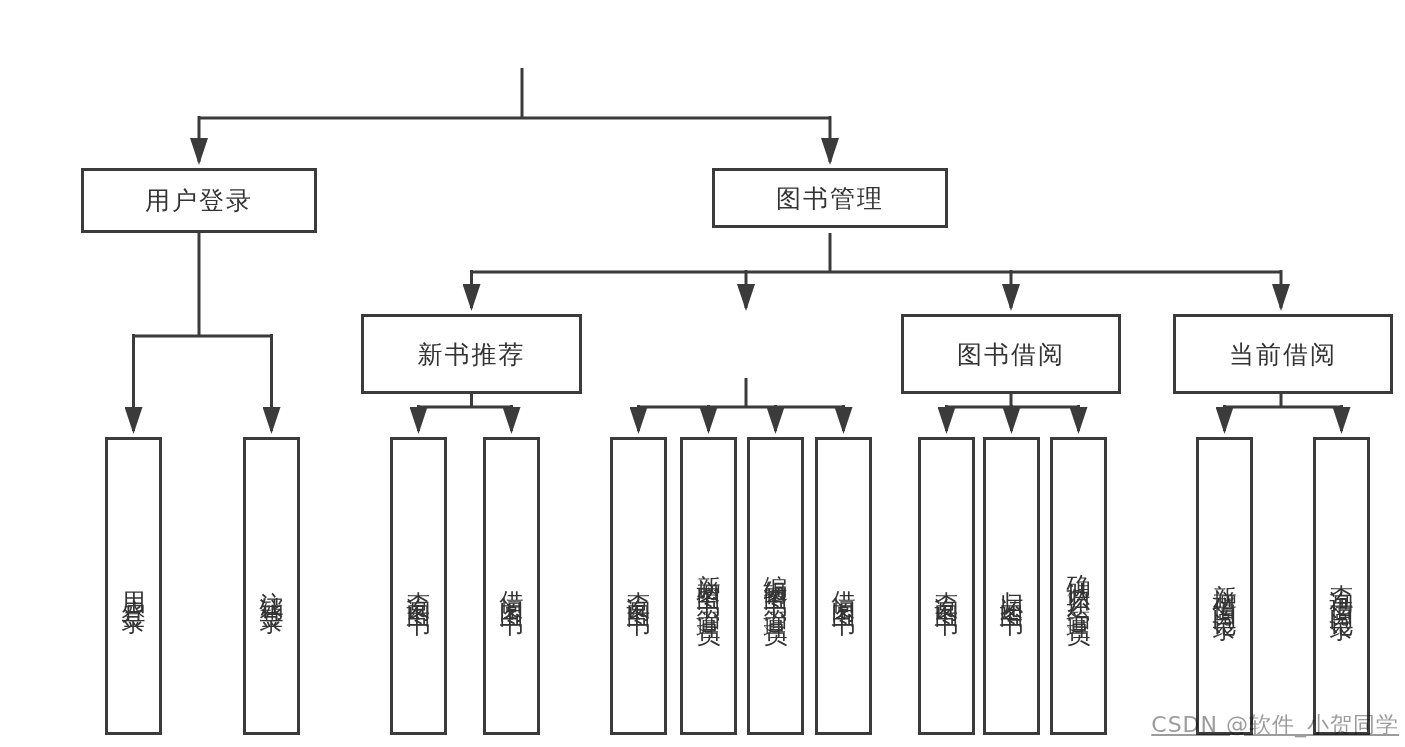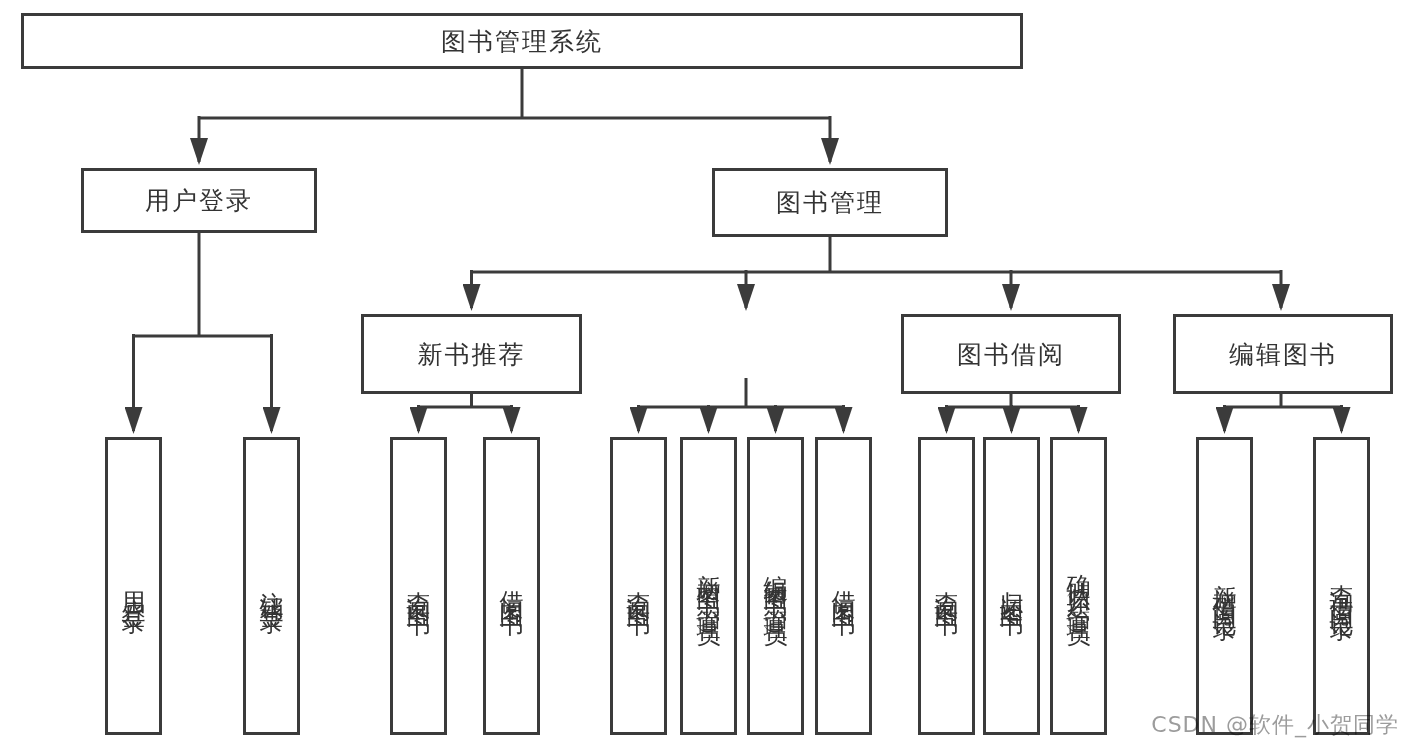--- a/index.html
+++ b/index.html
@@ -41,21 +41,21 @@
     writing-mode: vertical-rl;
     text-orientation: mixed;
     font-size: 24px;
     letter-spacing: 7px;
     line-height: 1;
     color: #333333;
   }
   
   .n-root   { left: 21px;  top: 13px;  width: 1002px; height: 56px; }
   .n-login  { left: 81px;  top: 168px; width: 236px;  height: 65px; }
-  .n-mgmt   { left: 712px; top: 168px; width: 236px;  height: 69px; }
+  .n-mgmt   { left: 712px; top: 168px; width: 236px;  height: 60px; }
   .lvl3     { top: 314px; height: 80px; }
   .n-rec    { left: 361px;  width: 221px; }
   .n-bor    { left: 636px;  width: 220px; }
   .n-cur    { left: 901px;  width: 220px; }
   .n-log    { left: 1173px; width: 220px; }
   .leaf     { top: 437px; height: 298px; width: 57px; }
   .lf-1  { left: 105px; }
   .lf-2  { left: 243px; }
   .lf-3  { left: 390px; }
   .lf-4  { left: 483px; }
@@ -71,20 +71,21 @@
   #watermark {
     position: absolute;
     right: 6px;
     top: 710px;
     font-size: 22px;
     letter-spacing: 1px;
     color: #9c9c9c;
     mix-blend-mode: multiply;
     white-space: nowrap;
     z-index: 5;
+    text-decoration: underline;
   }
 </style>
 </head>
 <body>
 
 <div id="canvas">
 
   <svg id="connectors" width="1405" height="747" viewBox="0 0 1405 747">
     <defs>
       <marker id="arrow" viewBox="0 0 9 6" markerWidth="9" markerHeight="6" refX="8" refY="3" orient="auto" markerUnits="strokeWidth">
@@ -128,39 +129,36 @@
       <path d="M1011.5 405 V431" marker-end="url(#arrow)"></path>
       <path d="M1078.5 405 V431" marker-end="url(#arrow)"></path>
 
       <path d="M1281 378 V407"></path>
       <path d="M1224.5 407 H1341.5"></path>
       <path d="M1224.5 405 V431" marker-end="url(#arrow)"></path>
       <path d="M1341.5 405 V431" marker-end="url(#arrow)"></path>
     </g>
   </svg>
 
-  <div class="node hnode n-root">
-    <span>图书管理系统</span>
-  </div>
 
   <div class="node hnode n-login">
     <span>用户登录</span>
   </div>
   <div class="node hnode n-mgmt">
     <span>图书管理</span>
   </div>
 
   <div class="node hnode lvl3 n-rec">
     <span>新书推荐</span>
   </div>
   <div class="node hnode lvl3 n-cur">
     <span>图书借阅</span>
   </div>
   <div class="node hnode lvl3 n-log">
-    <span>编辑图书</span>
+    <span>当前借阅</span>
   </div>
 
   <div class="node vnode leaf lf-1">
     <span>用户登录</span>
   </div>
   <div class="node vnode leaf lf-2">
     <span>注销登录</span>
   </div>
   <div class="node vnode leaf lf-3">
     <span>查询图书</span>

